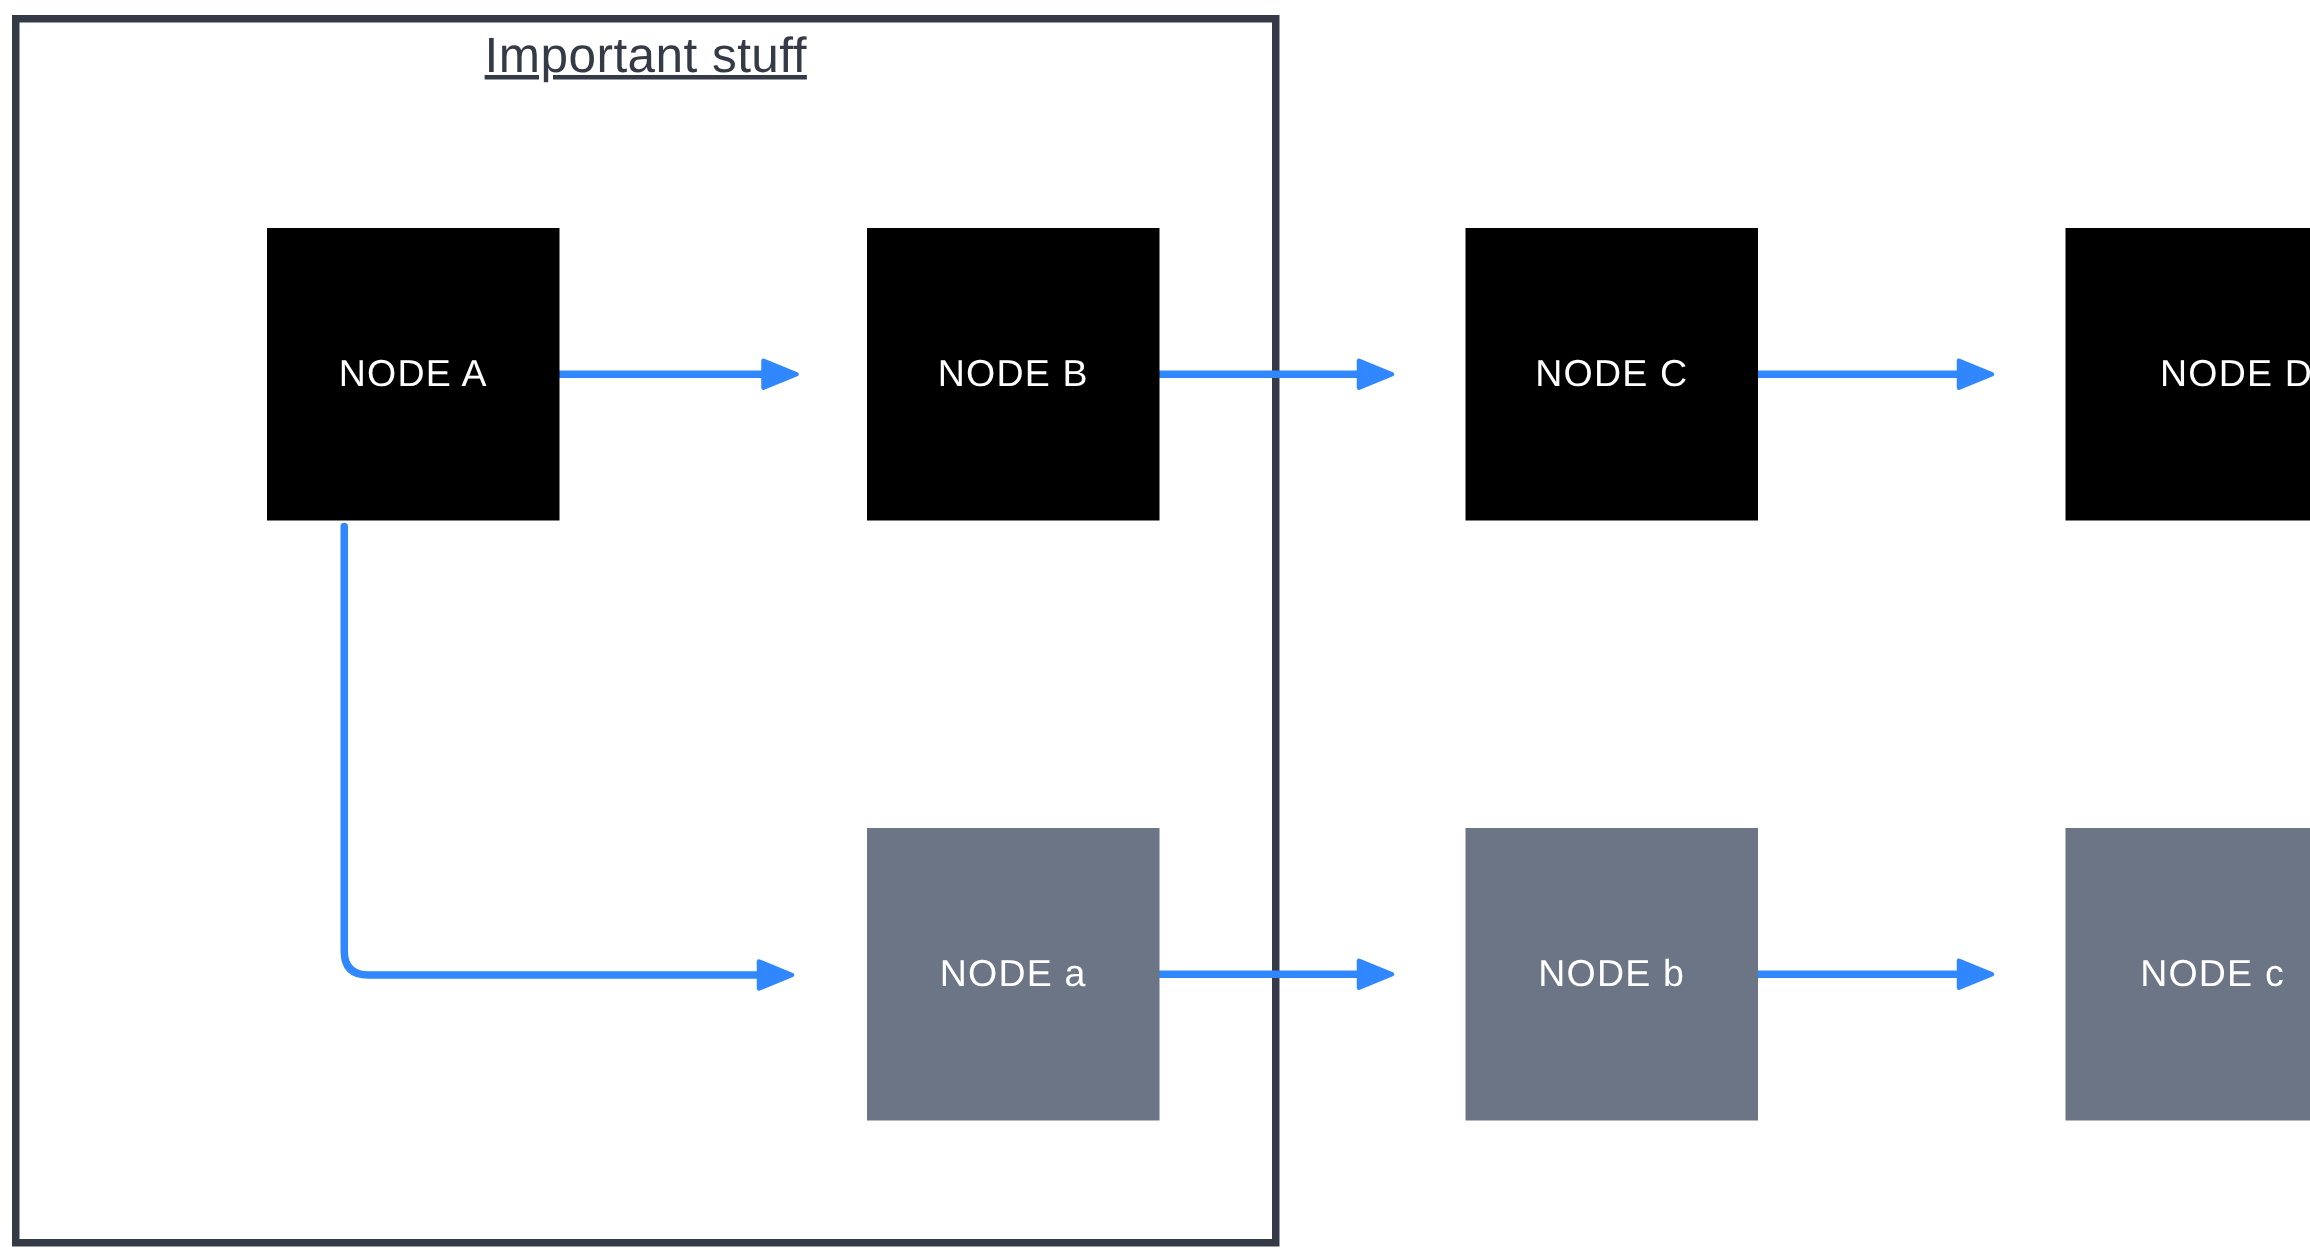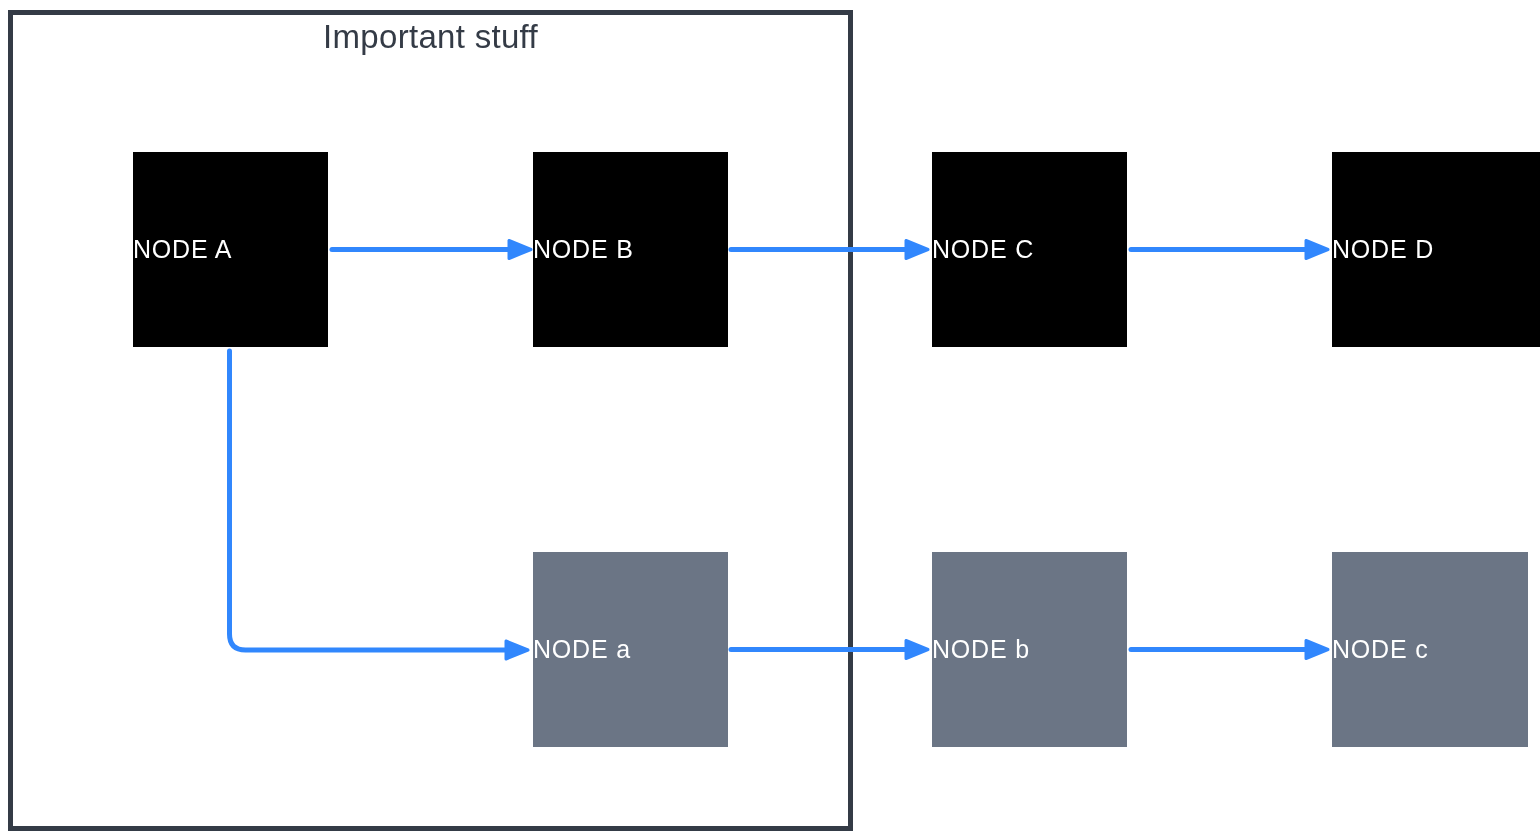--- a/index.html
+++ b/index.html
@@ -35,20 +35,21 @@
   .group-title{
     position:absolute;
     left:8px;top:18px;
     width:845px;
     text-align:center;
     font-size:33px;
     font-weight:500;
     letter-spacing:0.3px;
     color:var(--title-text);
     z-index:1;
+    text-decoration:underline;
   }
   
   .edges{
     position:absolute;
     left:0;top:0;
     width:1540px;height:840px;
     z-index:2;
     pointer-events:none;
   }
   .edges g{pointer-events:all;}
@@ -63,26 +64,27 @@
     stroke:var(--arrow);
     stroke-width:3;
     stroke-linejoin:round;
   }
   
   .node{
     position:absolute;
     width:195px;height:195px;
     display:flex;
     align-items:center;
-    justify-content:flex-start;
+    justify-content:center;
     color:var(--node-text);
     font-size:25px;
     font-weight:500;
     letter-spacing:0.8px;
     z-index:3;
+    margin-left:45px;
   }
   .node--black{background:var(--node-black);}
   .node--gray{background:var(--node-gray);}
   .node-A{left:133px;top:152px;}
   .node-B{left:533px;top:152px;}
   .node-C{left:932px;top:152px;}
   .node-D{left:1332px;top:152px;width:228px;}
   .node-a{left:533px;top:552px;}
   .node-b{left:932px;top:552px;}
   .node-c{left:1332px;top:552px;width:196px;}

